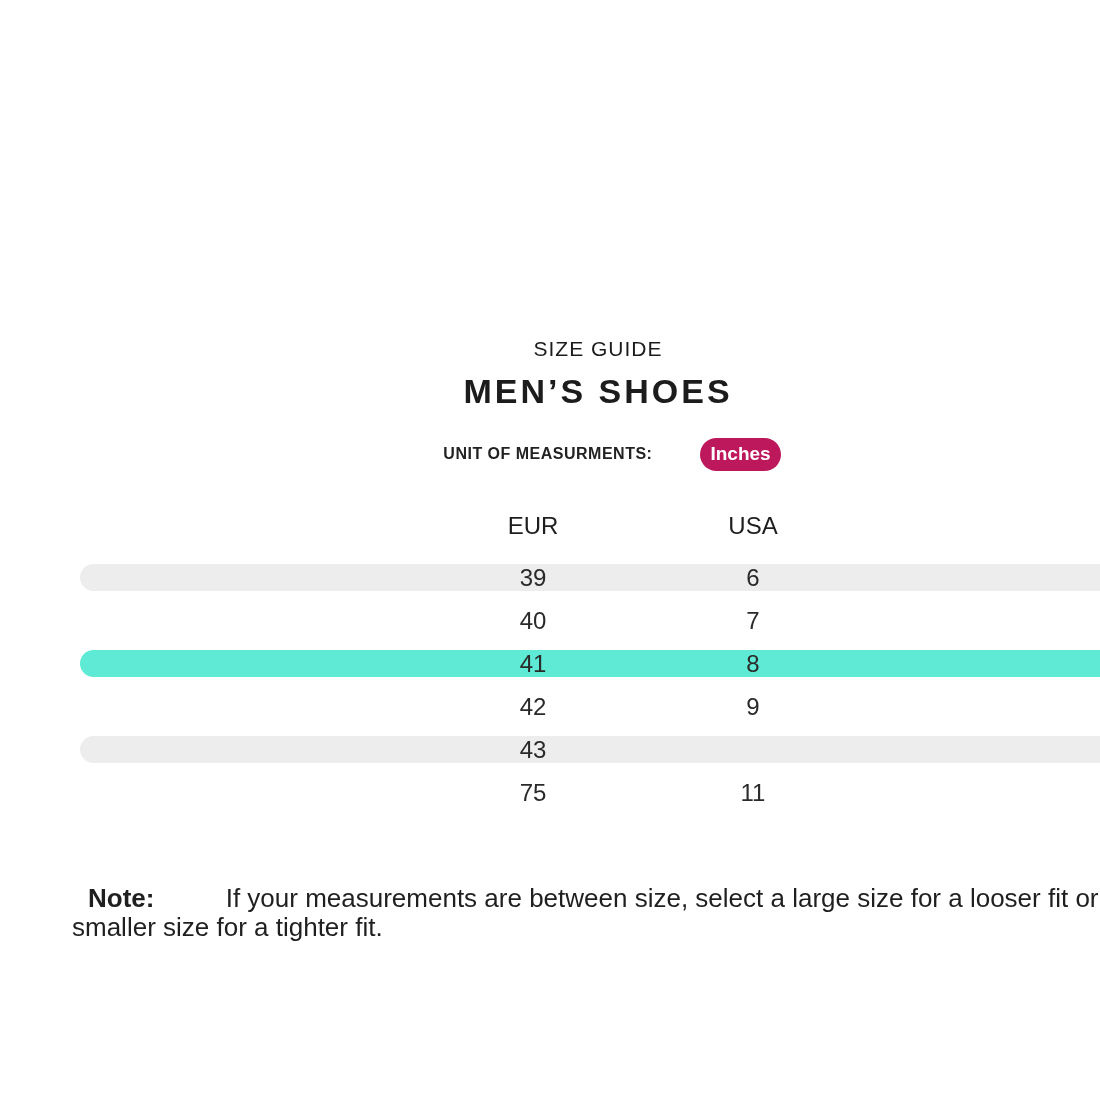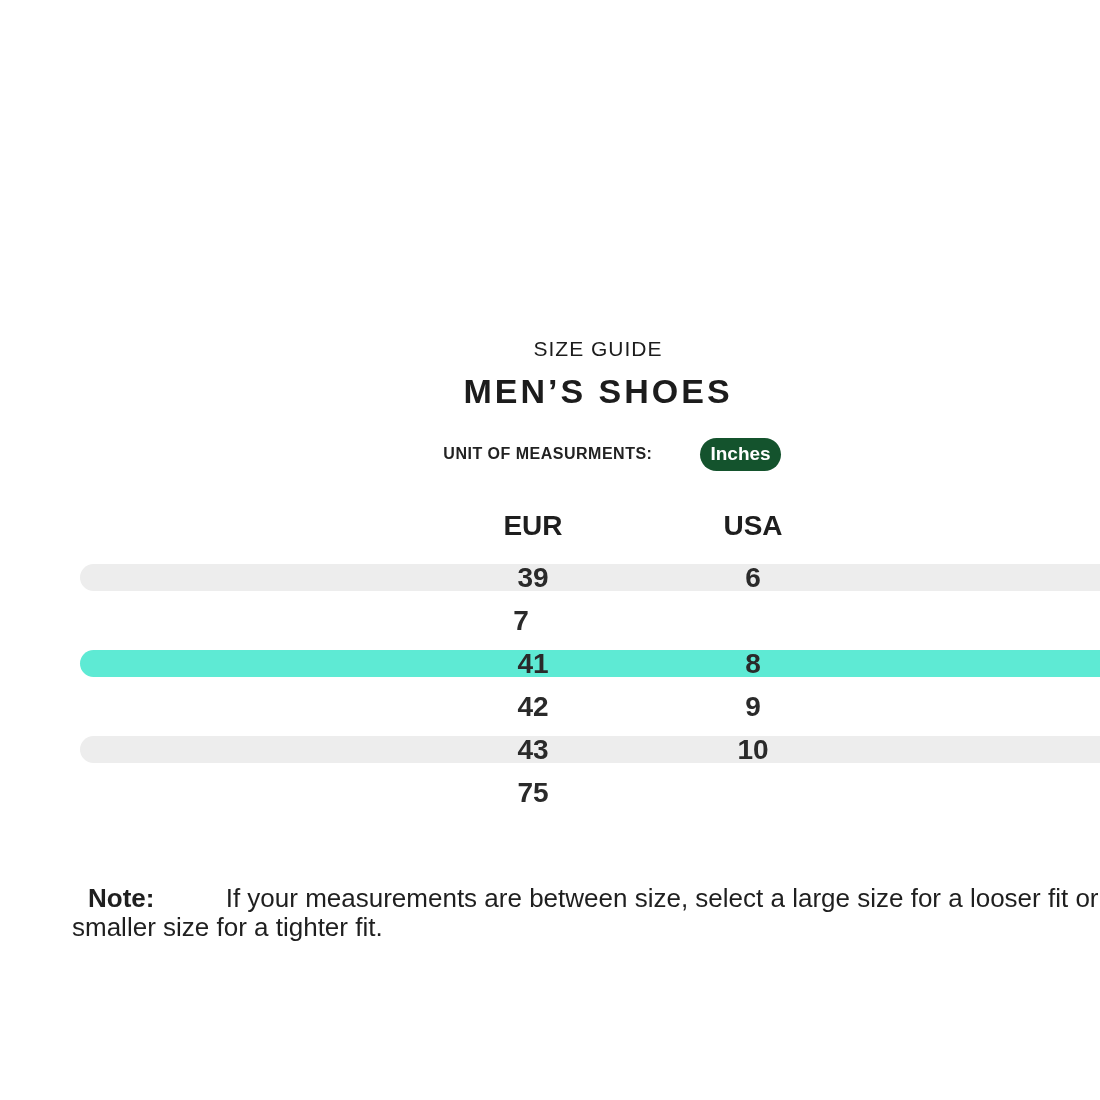--- a/index.html
+++ b/index.html
@@ -30,21 +30,21 @@
   }
 
   
   .size-table { position: absolute; top: 424px; left: 0; width: 1100px; }
   .t-row {
     display: flex; align-items: center; height: 27px; width: 1100px;
     padding-left: 337px;
   }
   .t-row.header { height: 44px; background: #ffffff; }
   .t-cell {
-    width: 200px; text-align: center; font-size: 28px; color: #2a2a2a; font-weight: bold;
+    width: 200px; text-align: center; font-size: 24px; color: #2a2a2a;
   }
   .t-cell.c2 { margin-left: 4px; }
   .t-row.header .t-cell { color: #1e1e1e; }
 
   
   .note {
     position: absolute; top: 820px; left: 8px; width: 1088px;
     font-size: 26px; line-height: 29px; color: #1f1f1f;
   }
   .note b { font-weight: 700; }
@@ -52,49 +52,50 @@
 </head>
 <body>
 
 <div class="stage">
 
   <div class="eyebrow">SIZE GUIDE</div>
   <div class="title">MEN’S SHOES</div>
 
   <div class="unit-row">
     <span class="unit-label">UNIT OF MEASURMENTS:</span>
-    <button class="unit-badge" id="unit-badge" style="background: #14532d; color: rgb(255, 255, 255);">Inches</button>
+    <button class="unit-badge" id="unit-badge" style="background: #be185d; color: rgb(255, 255, 255);">Inches</button>
   </div>
 
   <div class="size-table">
     <div class="t-row header">
       <div class="t-cell c1">EUR</div>
       <div class="t-cell c2">USA</div>
     </div>
     <div class="t-row stripe" style="background: rgb(237, 237, 237);">
       <div class="t-cell c1">39</div>
       <div class="t-cell c2">6</div>
     </div>
     <div class="t-row">
+      <div class="t-cell c1">40</div>
       <div class="t-cell c2">7</div>
     </div>
     <div class="t-row stripe" style="background: #5eead4;">
       <div class="t-cell c1">41</div>
       <div class="t-cell c2">8</div>
     </div>
     <div class="t-row">
       <div class="t-cell c1">42</div>
       <div class="t-cell c2">9</div>
     </div>
     <div class="t-row stripe" style="background: rgb(237, 237, 237);">
       <div class="t-cell c1">43</div>
-      <div class="t-cell c2">10</div>
     </div>
     <div class="t-row">
       <div class="t-cell c1">75</div>
+      <div class="t-cell c2">11</div>
     </div>
   </div>
 
   <div class="note">
     <b>Note:</b>
     <span> </span><span>If your measurements are between size, select a large size for a looser fit or a smaller size for a tighter fit.</span>
   </div>
 
 </div>
 

